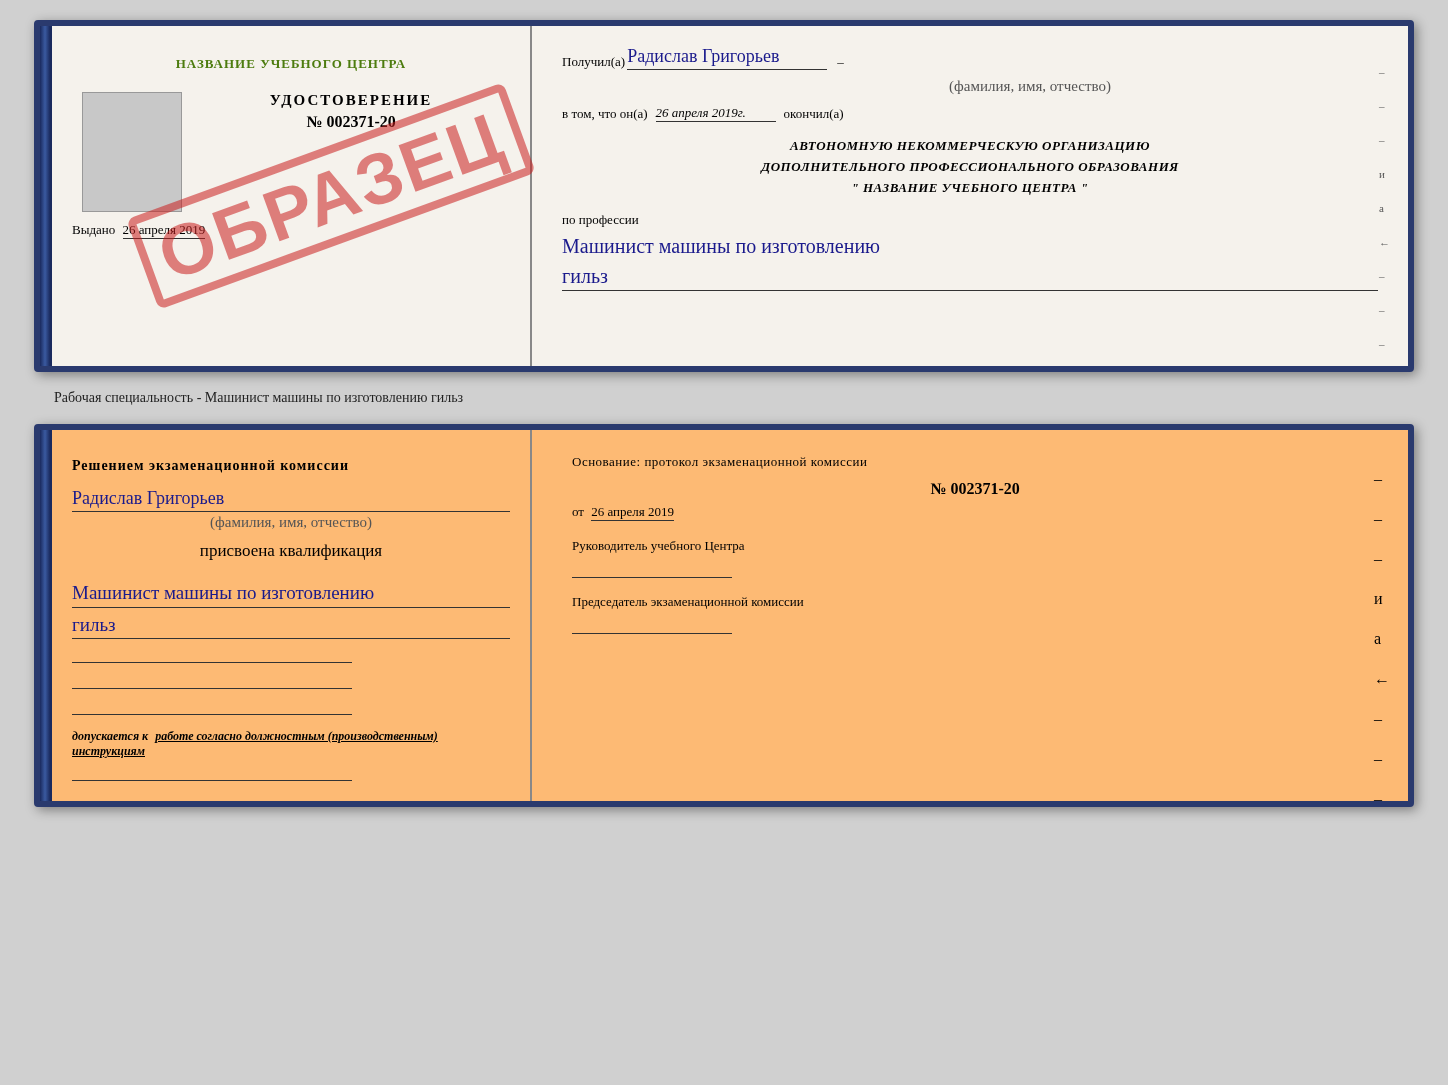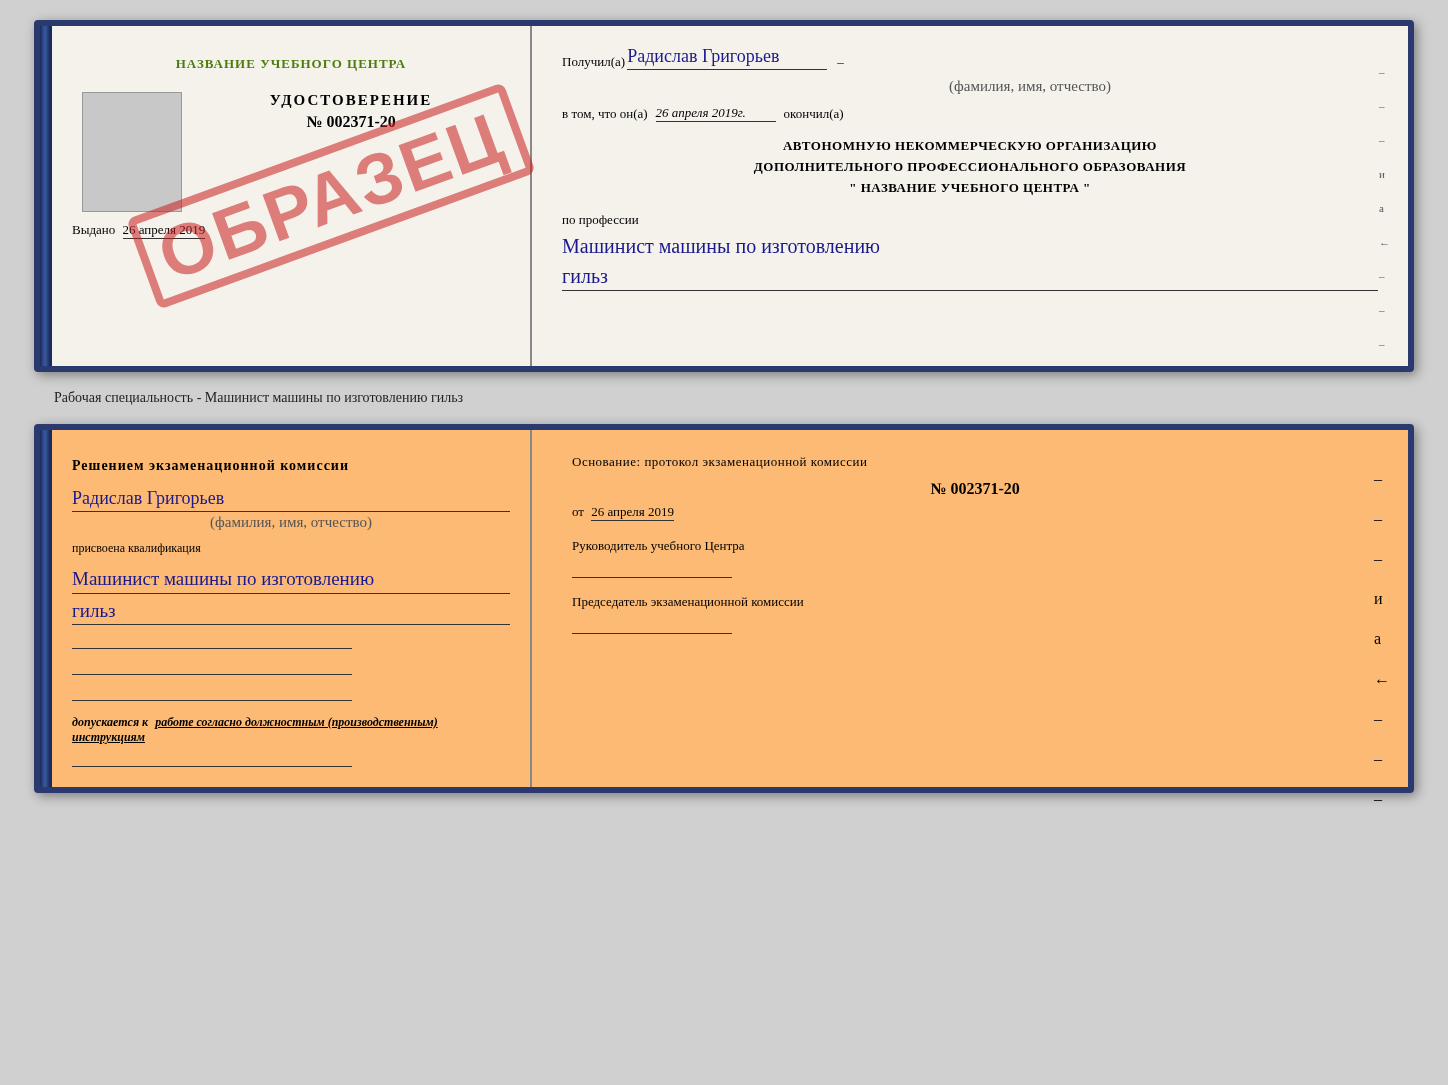--- a/index.html
+++ b/index.html
@@ -159,20 +159,21 @@
     }
 
     .org-block {
       text-align: center;
       margin: 14px 0;
       font-size: 13px;
       line-height: 1.6;
       text-transform: uppercase;
       font-weight: bold;
       letter-spacing: 0.5px;
+      font-style: italic;
     }
 
     .profession-label {
       font-size: 13px;
       margin-top: 10px;
       margin-bottom: 4px;
     }
 
     .handwritten-profession {
       font-family: 'Segoe Script', 'Brush Script MT', cursive;
@@ -293,22 +294,23 @@
 
     .sign-line {
       border-bottom: 1px solid #333;
       width: 160px;
       height: 20px;
       display: block;
       margin-bottom: 14px;
     }
 
     .presv-assigned {
-      font-size: 12px;
-      margin-bottom: 10px;
+      font-size: 17px;
+      margin-bottom: 19px;
+      text-align: center;
     }
 
     .handwritten-prof-bottom {
       font-family: 'Segoe Script', 'Brush Script MT', cursive;
       font-size: 19px;
       color: #1a1a8c;
       line-height: 1.4;
       border-bottom: 1px solid #333;
       display: block;
       margin-bottom: 4px;

